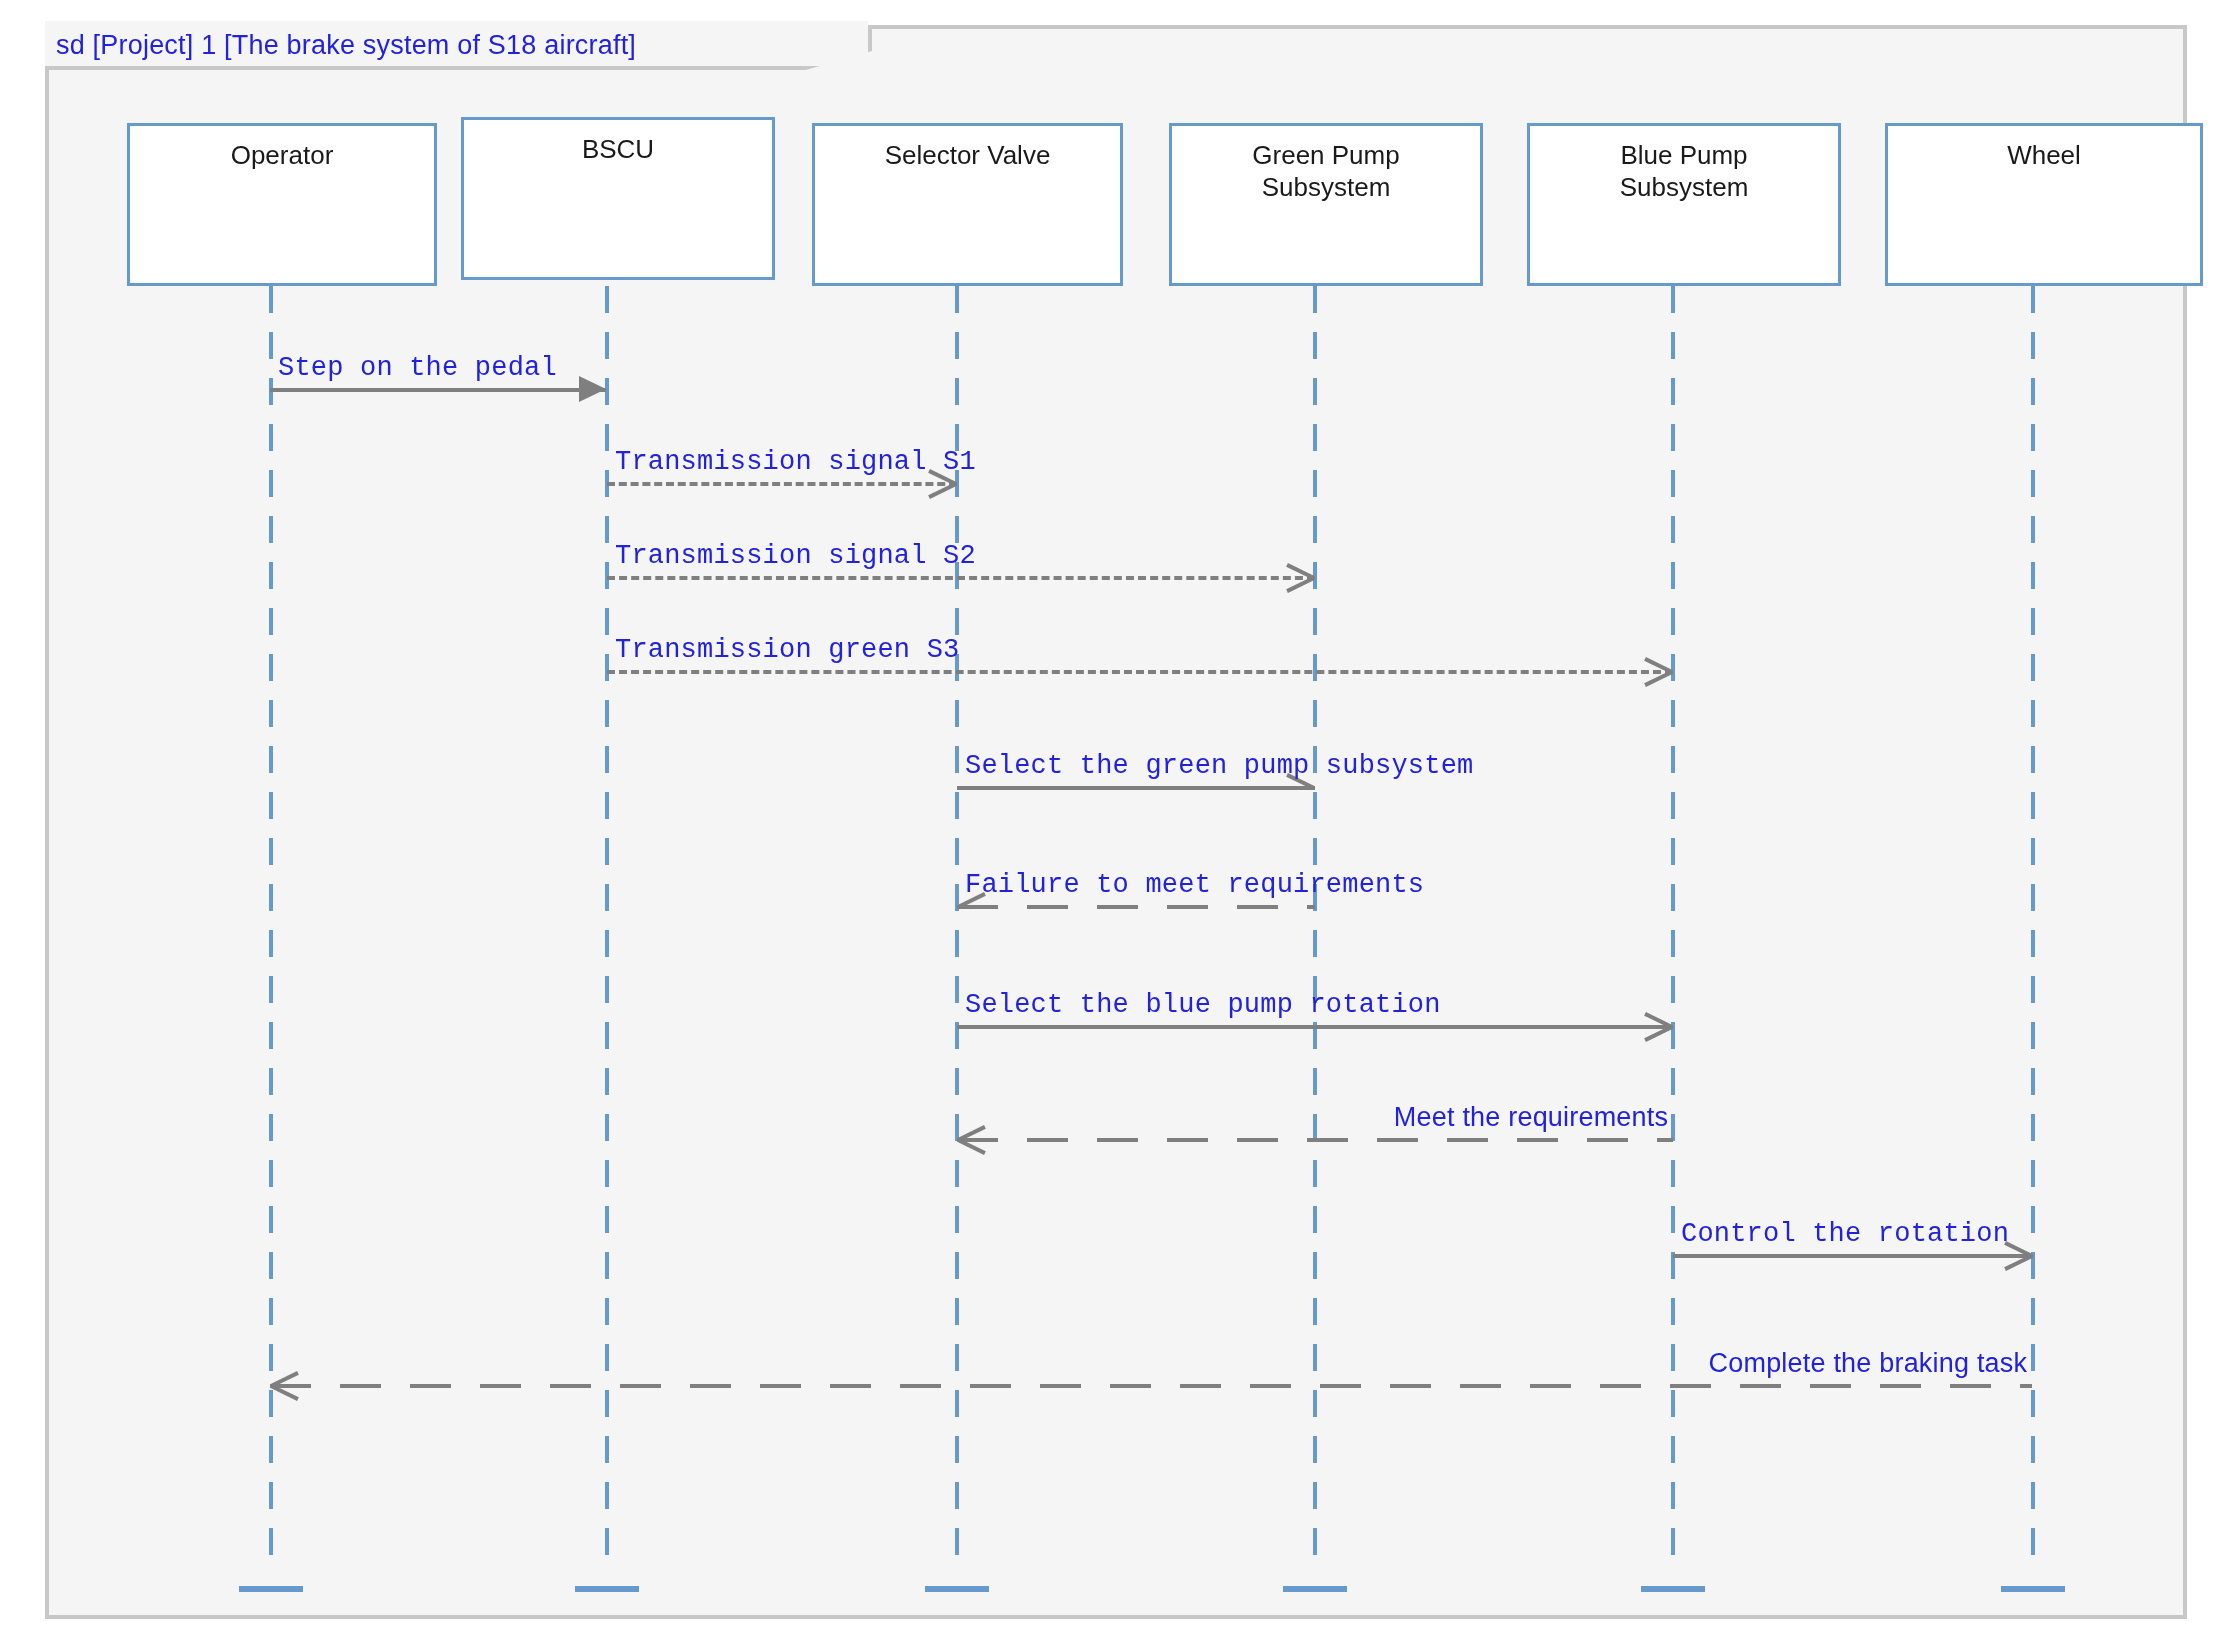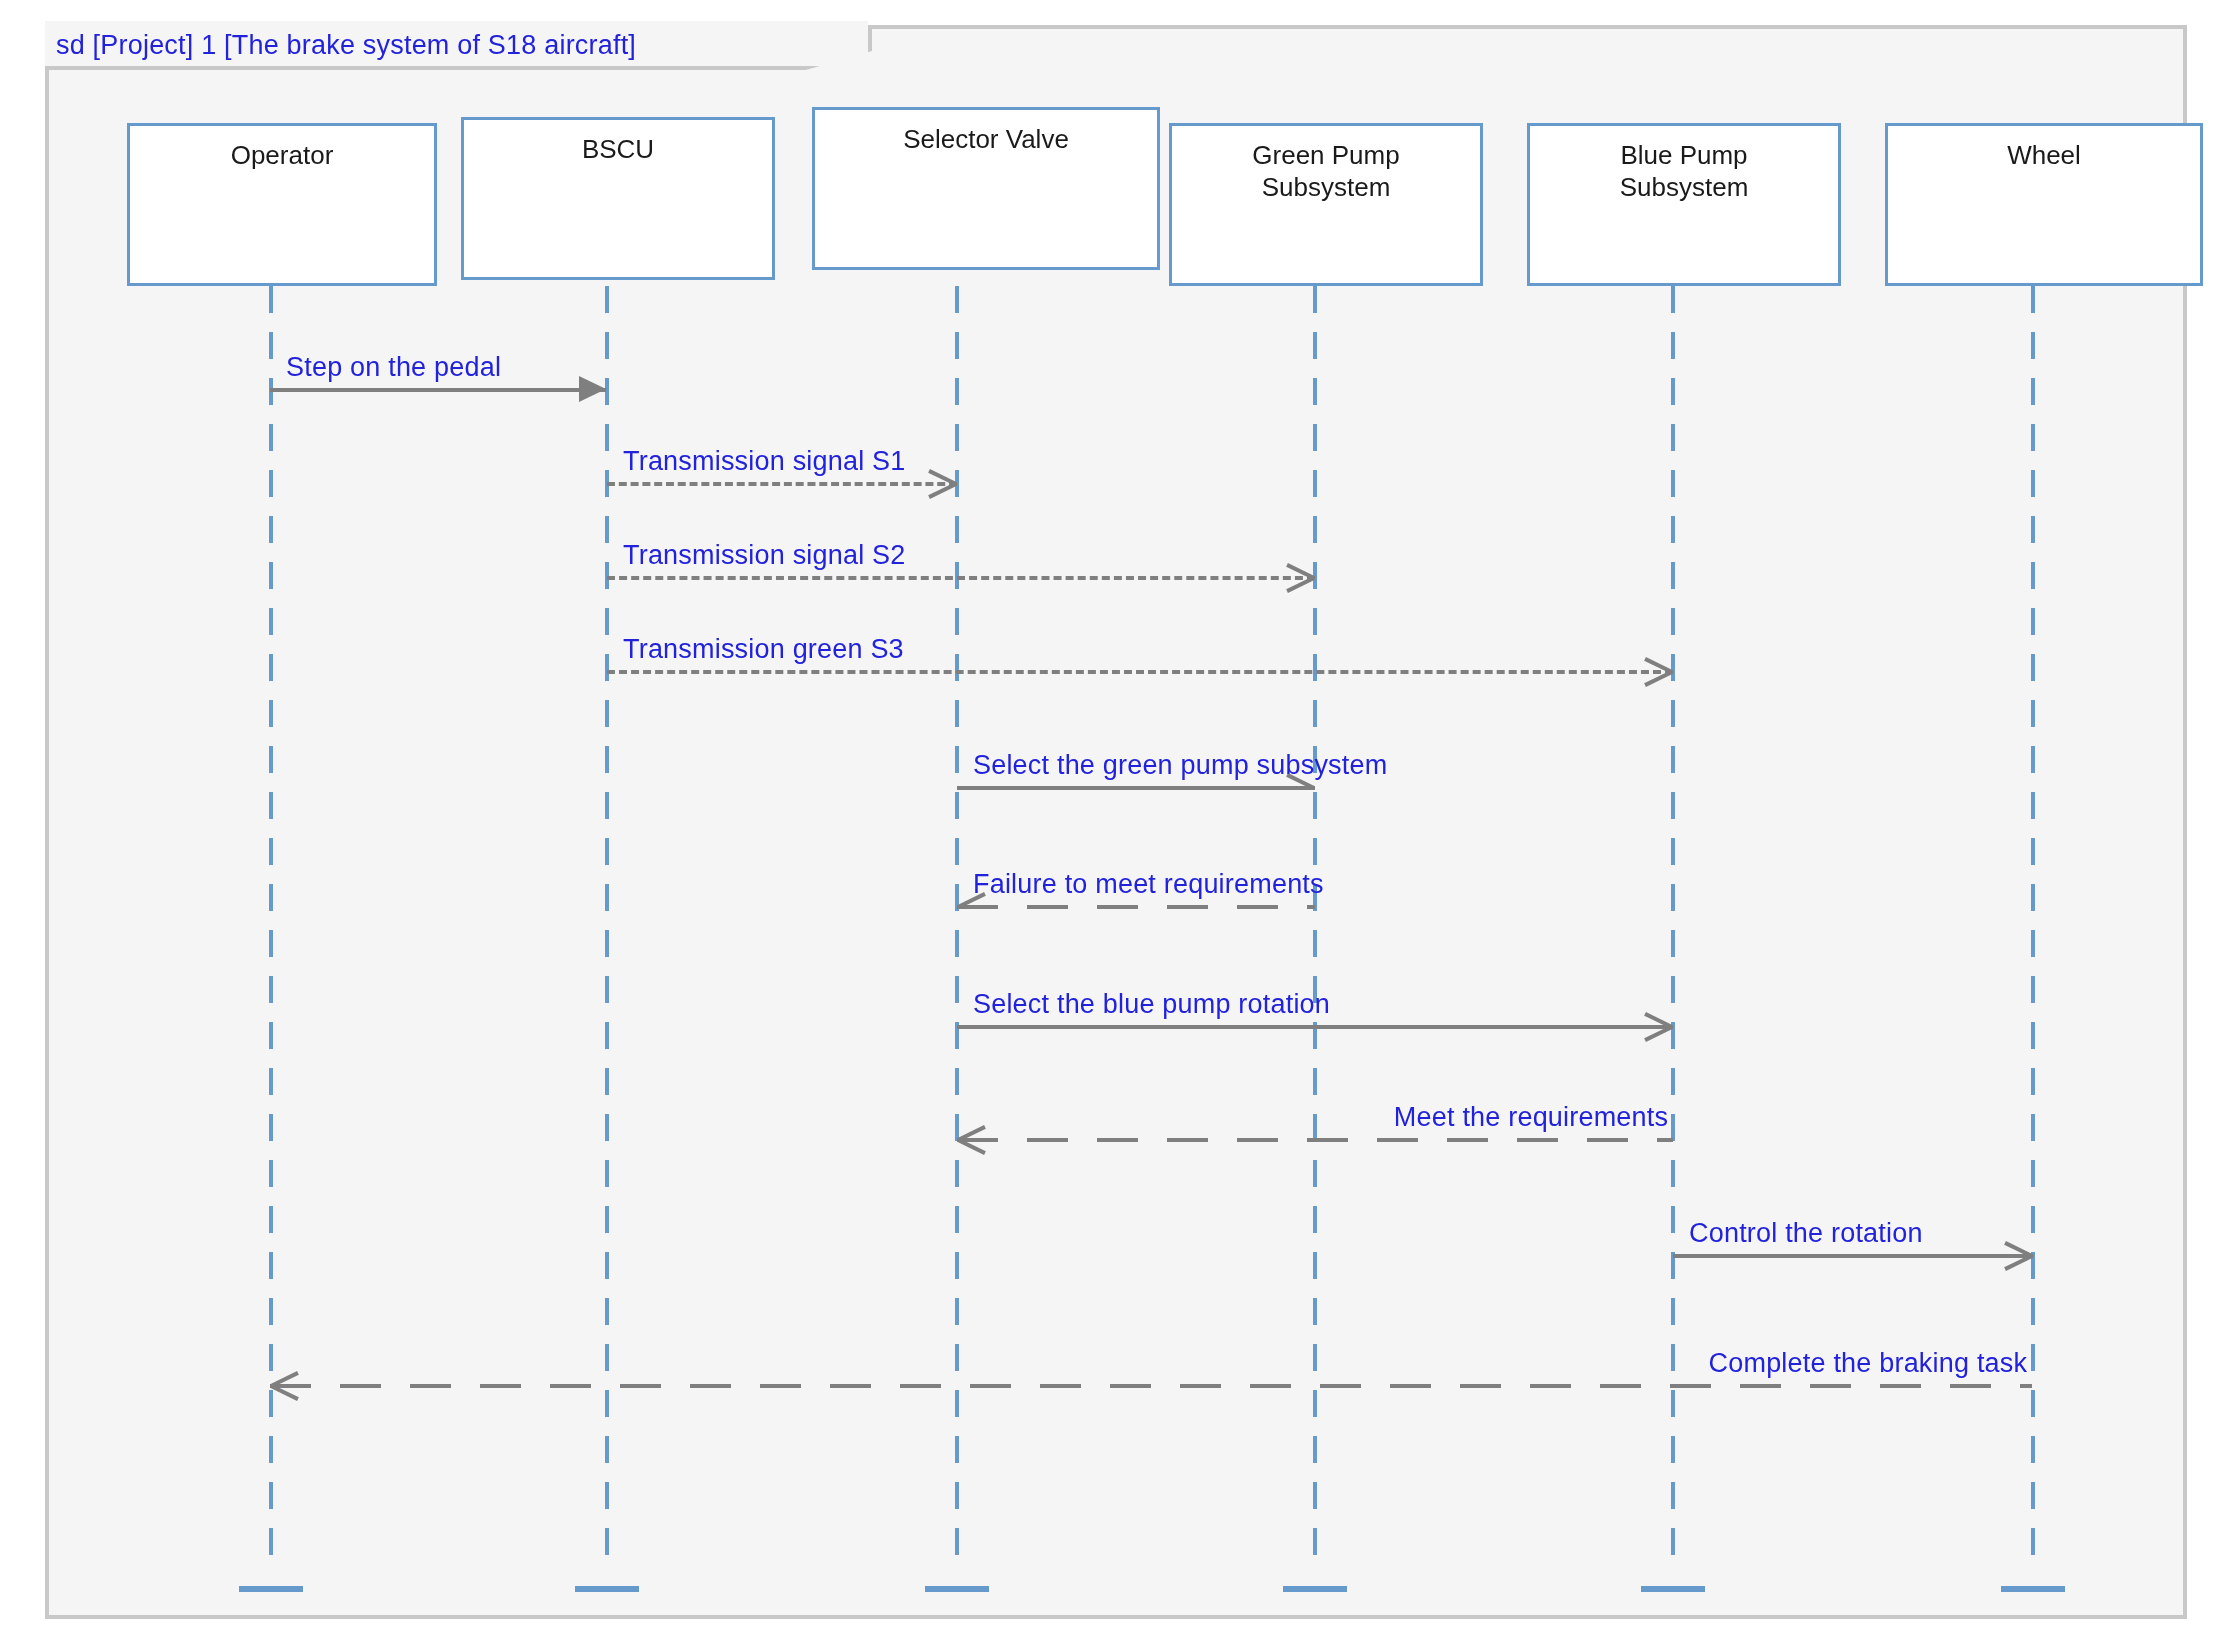--- a/index.html
+++ b/index.html
@@ -116,21 +116,21 @@
   .msg-line.dashed {
     border-top: 4px dashed #7f7f7f;
   }
   .msg-label {
     position: absolute;
     font-size: 27px;
     color: #2222dd;
     white-space: nowrap;
     letter-spacing: 0.2px;
   }
-  .msg-label.left   { left: 16px;  bottom: 4.8px; }
+  .msg-label.left   { left: 8px;  bottom: 4.8px; font-family: Liberation Mono, monospace; }
   .msg-label.right  { right: 4.8px;  bottom: 4.8px; }
 
   
   .head-solid {
     position: absolute;
     width: 0; height: 0;
     border-top: 13.5px solid transparent;
     border-bottom: 13.5px solid transparent;
     border-left: 27px solid #7f7f7f;
   }
@@ -199,21 +199,21 @@
       <div class="lifeline-box" style="left: 115px; top: 123px; width: 310px; height: 163px;">
         <div class="lifeline-name">Operator</div>
       </div>
       <div class="lifeline-stem" style="left: 269px; top: 286px; height: 1285px;"></div>
       <div class="lifeline-stop" style="left: 239px; top: 1586px;"></div>
       <div class="lifeline-box" style="left: 449px; top: 117px; width: 314px; height: 163px;">
         <div class="lifeline-name">BSCU</div>
       </div>
       <div class="lifeline-stem" style="left: 605px; top: 286px; height: 1285px;"></div>
       <div class="lifeline-stop" style="left: 575px; top: 1586px;"></div>
-      <div class="lifeline-box" style="left: 800px; top: 107px; width: 348px; height: 163px;">
+      <div class="lifeline-box" style="left: 800px; top: 123px; width: 311px; height: 163px;">
         <div class="lifeline-name">Selector Valve</div>
       </div>
       <div class="lifeline-stem" style="left: 955px; top: 286px; height: 1285px;"></div>
       <div class="lifeline-stop" style="left: 925px; top: 1586px;"></div>
       <div class="lifeline-box" style="left: 1157px; top: 123px; width: 314px; height: 163px;">
         <div class="lifeline-name">Green Pump
 Subsystem</div>
       </div>
       <div class="lifeline-stem" style="left: 1313px; top: 286px; height: 1285px;"></div>
       <div class="lifeline-stop" style="left: 1283px; top: 1586px;"></div>

